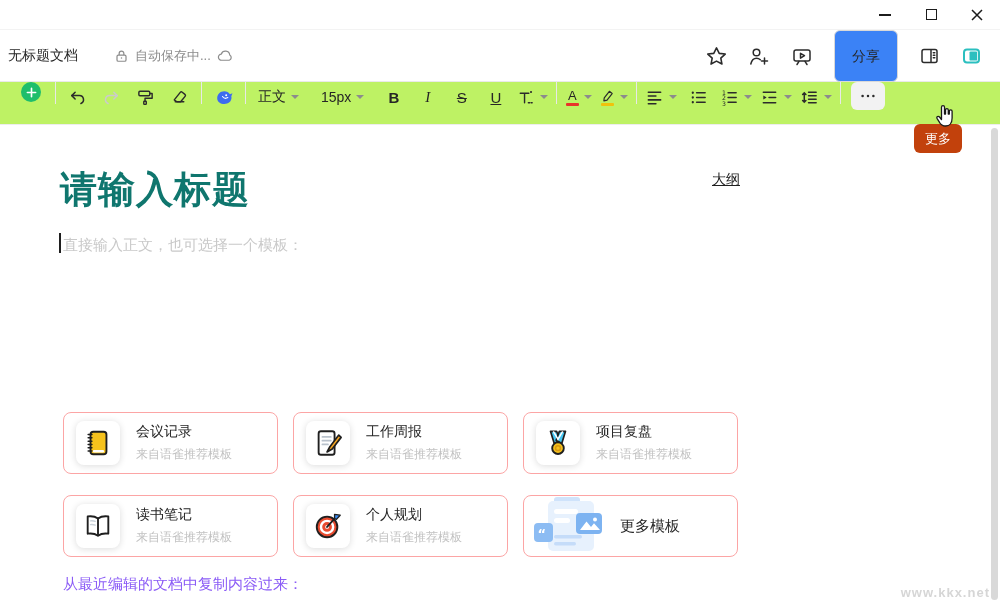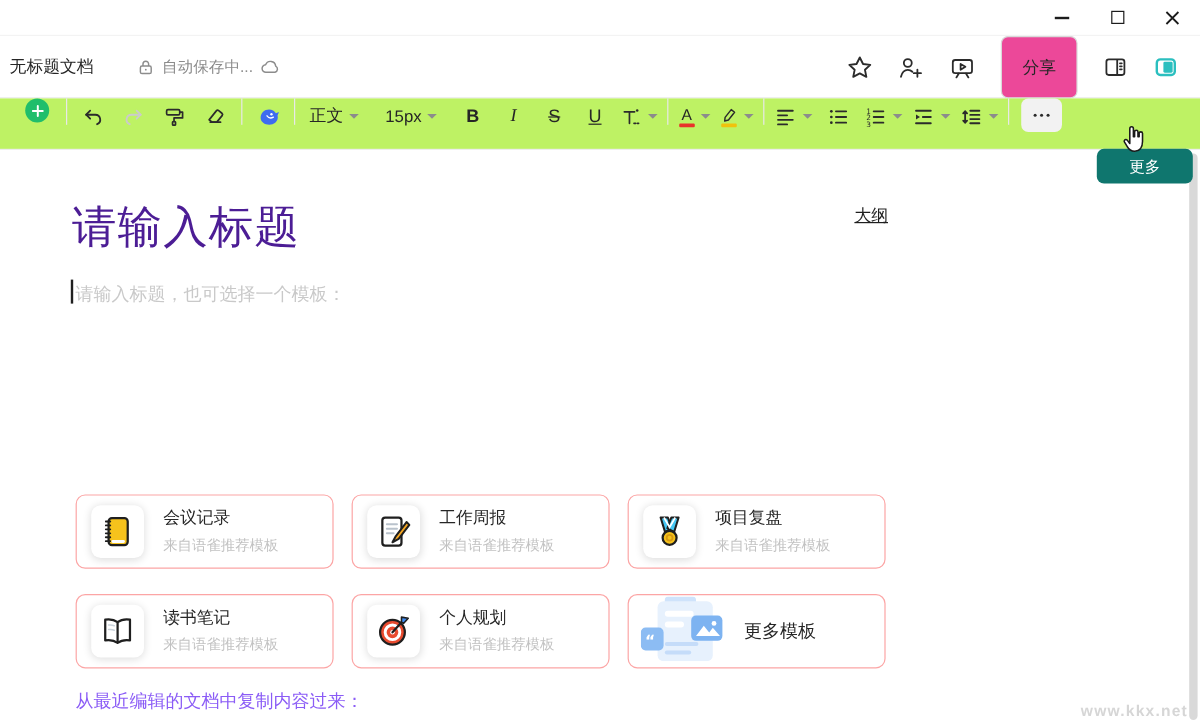--- a/index.html
+++ b/index.html
@@ -15,21 +15,21 @@
   .win-btn{width:46px;height:30px;display:flex;align-items:center;justify-content:center;cursor:default;}
   .glyph-min{width:12px;height:2px;background:#1c1c1c;}
   .glyph-max{width:11px;height:11px;border:1.5px solid #1c1c1c;}
   
   .header{position:absolute;top:31px;left:0;right:0;height:51px;background:#fff;
     border-bottom:1px solid #eaeaea;display:flex;align-items:center;padding:0 18px 0 8px;}
   .doc-title{font-size:14px;color:#262626;}
   .save-group{display:flex;align-items:center;gap:6px;margin-left:36px;color:#8c8c8c;font-size:13px;}
   .header-right{margin-left:auto;display:flex;align-items:center;gap:21px;}
   .hicon{display:flex;align-items:center;justify-content:center;}
-  .share-btn{border:1px solid #d9d9d9;border-radius:6px;background:#ec4899;
+  .share-btn{border:1px solid #d9d9d9;border-radius:6px;background:#3b82f6;
     padding:18px 17px;font-size:14px;color:#262626;line-height:1;}
   
   .toolbar{position:absolute;top:82px;left:0;right:0;height:43px;background:#bef264;
     border-bottom:1px solid #ededed;display:flex;padding-left:16px;}
   .tb-sep{width:1px;height:22px;background:#e8e8e8;margin:0 8px;flex:none;}
   .tb-btn{display:flex;align-items:center;justify-content:center;height:30px;min-width:27px;
     border-radius:6px;flex:none;}
   .tb-btn.wide{padding:0 4px;font-size:14px;color:#262626;}
   .plus-btn{width:20px;height:20px;border-radius:50%;display:flex;align-items:center;
     justify-content:center;margin:0 6px 0 5px;flex:none;}
@@ -38,26 +38,26 @@
     border-top:4.5px solid #8c8c8c;margin-left:5px;}
   .fmt-letter{font-size:15px;color:#262626;}
   .fmt-b{font-weight:bold;}
   .fmt-i{font-style:italic;font-family:"Liberation Serif","DejaVu Serif",serif;}
   .fmt-s{text-decoration:line-through;}
   .fmt-u{text-decoration:underline;}
   .color-stack{display:flex;flex-direction:column;align-items:center;line-height:1;}
   .color-bar{width:13px;height:3px;margin-top:1px;border-radius:1px;}
   .more-btn{background:#f2f2f2;width:34px;height:28px;margin-left:2px;}
   
-  .tooltip{position:absolute;left:914px;top:124px;background:#0f766e;color:#fff;
-    font-size:13px;padding:8px 27px;border-radius:6px;z-index:40;line-height:1;}
+  .tooltip{position:absolute;left:914px;top:124px;background:#c2410c;color:#fff;
+    font-size:13px;padding:8px 11px;border-radius:6px;z-index:40;line-height:1;}
   .cursor{position:absolute;left:933px;top:104px;z-index:50;}
   
-  .title-ph{position:absolute;left:60px;top:165px;font-size:37px;font-weight:normal;
-    color:#4c1d95;letter-spacing:1px;}
+  .title-ph{position:absolute;left:60px;top:165px;font-size:37px;font-weight:bold;
+    color:#0f766e;letter-spacing:1px;}
   .outline-label{position:absolute;left:712px;top:171px;font-size:14px;color:#1f1f1f;font-weight:500;text-decoration:underline;}
   .text-caret{position:absolute;left:59px;top:233px;width:1.5px;height:20px;background:#1f1f1f;}
   .body-ph{position:absolute;left:63px;top:236px;font-size:15px;color:#c9c9c9;}
   .templates{position:absolute;left:63px;top:412px;display:grid;
     grid-template-columns:repeat(3,215px);grid-auto-rows:62px;column-gap:15px;row-gap:21px;}
   .card{border:1px solid #fca5a5;border-radius:8px;background:#fff;display:flex;
     align-items:center;padding-left:12px;}
   .card-icon{width:44px;height:44px;background:#fff;border-radius:8px;flex:none;
     box-shadow:0 1px 7px rgba(0,0,0,.14);display:flex;align-items:center;justify-content:center;}
   .card-text{margin-left:16px;}
@@ -284,21 +284,21 @@
 <div class="tooltip">更多</div>
 <div class="cursor">
   <svg width="24" height="26" viewBox="0 0 24 26">
     <path d="M8.5 3.2c0-.9.7-1.6 1.5-1.6s1.5.7 1.5 1.6V10h1V6c0-.8.6-1.4 1.4-1.4S15.3 5.2 15.3 6v4h1V7.3c0-.8.6-1.4 1.4-1.4s1.4.6 1.4 1.4V14c0 5-2.6 8-6.4 8-3.2 0-5-1.3-6.3-3.8L4 14.3c-.5-.9.2-2 1.2-2 .5 0 1 .3 1.3.7l2 2.6z" fill="#fff" stroke="#1a1a1a" stroke-width="1.3" stroke-linejoin="round"></path>
   </svg>
 </div>
 
 <div class="title-ph">请输入标题</div>
 <div class="outline-label">大纲</div>
 <div class="text-caret"></div>
-<div class="body-ph">请输入标题，也可选择一个模板：</div>
+<div class="body-ph">直接输入正文，也可选择一个模板：</div>
 
 <div class="templates">
 
   <div class="card">
     <div class="card-icon">
       <svg width="30" height="30" viewBox="0 0 32 32">
         <rect x="8" y="4" width="17" height="24" rx="3" fill="#f6c21c" stroke="#1f1f1f" stroke-width="2"></rect>
         <rect x="10.5" y="23.5" width="12" height="2.6" rx="1.3" fill="#fff"></rect>
         <path d="M5.5 7h4 M5.5 10.5h4 M5.5 14h4 M5.5 17.5h4 M5.5 21h4 M5.5 24.5h4" stroke="#1f1f1f" stroke-width="1.6" stroke-linecap="round"></path>
       </svg>

